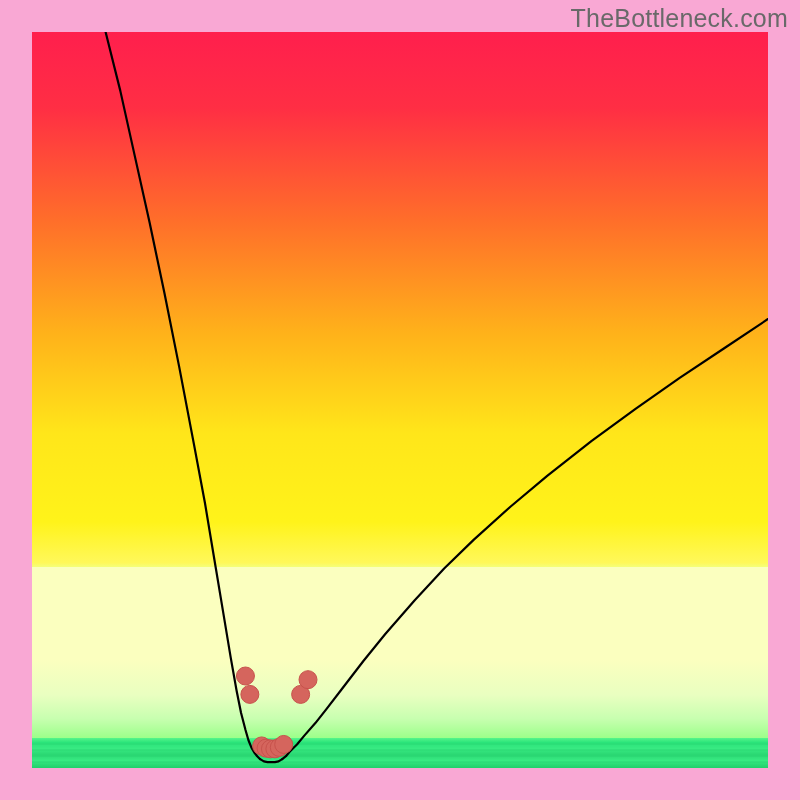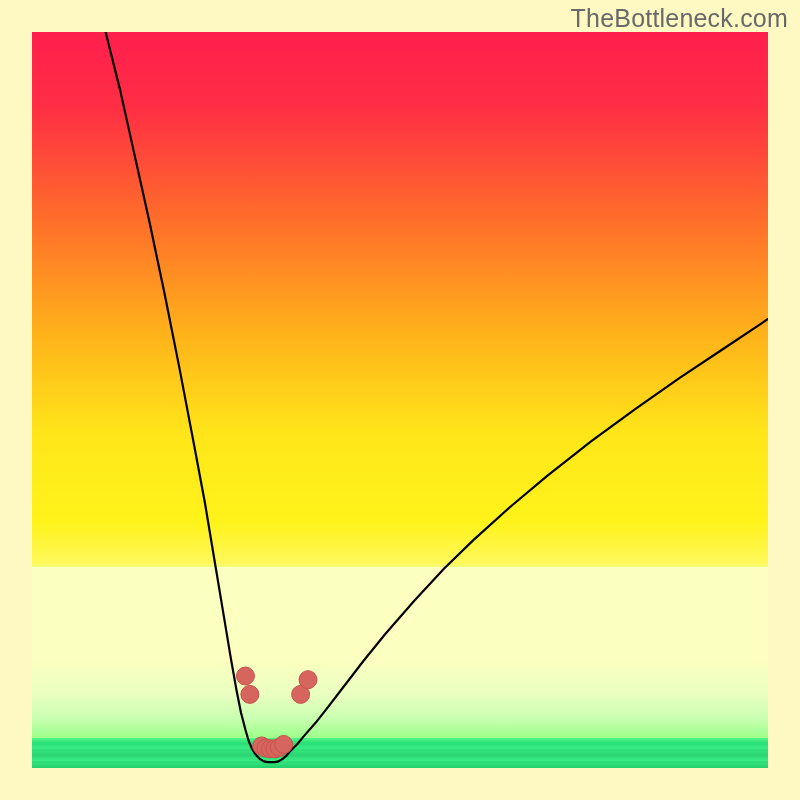--- a/index.html
+++ b/index.html
@@ -10,21 +10,21 @@
     background: #000;
     overflow: hidden;
     font-family: Arial, Helvetica, sans-serif;
   }
   .frame {
     position: absolute;
     left: 0;
     top: 0;
     width: 800px;
     height: 800px;
-    background: #fef9c3;
+    background: #f9a8d4;
   }
   .plot {
     position: absolute;
     left: 32px;
     top: 32px;
     width: 736px;
     height: 736px;
     overflow: hidden;
   }
   .watermark {

